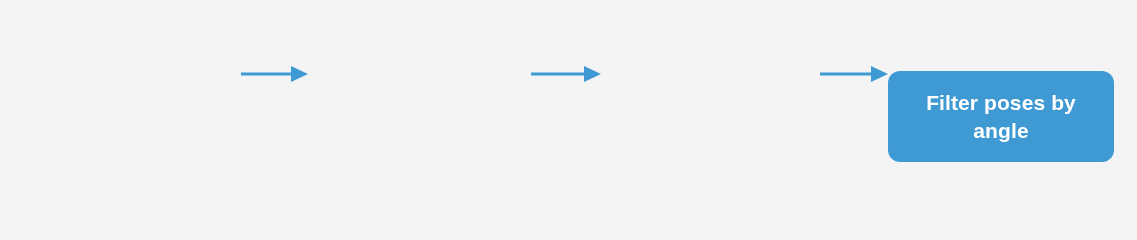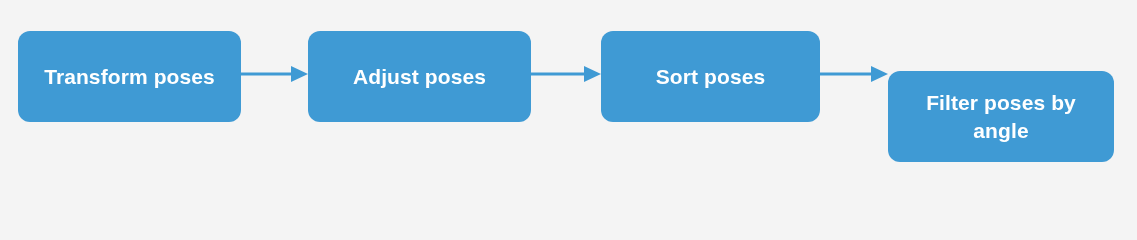--- a/index.html
+++ b/index.html
@@ -49,45 +49,36 @@
   .connector svg {
     display: block;
     overflow: visible;
   }
 </style>
 </head>
 <body style="background: rgb(244, 244, 244);">
 
 <div id="flow-canvas" style="background: rgb(244, 244, 244);">
 
-  <div class="node" style="left: 18px; top: 31px; width: 223px; height: 91px; background: rgb(63, 154, 212); color: rgb(255, 255, 255);">
-    <span class="node-label">Transform poses</span>
-  </div>
 
   <div class="connector" style="left: 241px; top: 62px; width: 67px;">
     <svg width="100%" height="24" viewBox="0 0 67 24" preserveAspectRatio="none">
       <line x1="0" y1="12" x2="52" y2="12" stroke="#3f9ad4" stroke-width="3"></line>
       <polygon points="50,4 67,12 50,20" fill="#3f9ad4"></polygon>
     </svg>
   </div>
 
-  <div class="node" style="left: 308px; top: 31px; width: 223px; height: 91px; background: rgb(63, 154, 212); color: rgb(255, 255, 255);">
-    <span class="node-label">Adjust poses</span>
-  </div>
 
   <div class="connector" style="left: 531px; top: 62px; width: 70px;">
     <svg width="100%" height="24" viewBox="0 0 70 24" preserveAspectRatio="none">
       <line x1="0" y1="12" x2="55" y2="12" stroke="#3f9ad4" stroke-width="3"></line>
       <polygon points="53,4 70,12 53,20" fill="#3f9ad4"></polygon>
     </svg>
   </div>
 
-  <div class="node" style="left: 601px; top: 31px; width: 219px; height: 91px; background: rgb(63, 154, 212); color: rgb(255, 255, 255);">
-    <span class="node-label">Sort poses</span>
-  </div>
 
   <div class="connector" style="left: 820px; top: 62px; width: 68px;">
     <svg width="100%" height="24" viewBox="0 0 68 24" preserveAspectRatio="none">
       <line x1="0" y1="12" x2="53" y2="12" stroke="#3f9ad4" stroke-width="3"></line>
       <polygon points="51,4 68,12 51,20" fill="#3f9ad4"></polygon>
     </svg>
   </div>
 
   <div class="node" style="left: 888px; top: 31px; width: 226px; height: 91px; background: rgb(63, 154, 212); color: rgb(255, 255, 255); margin-top: 40px;">
     <span class="node-label">Filter poses by

